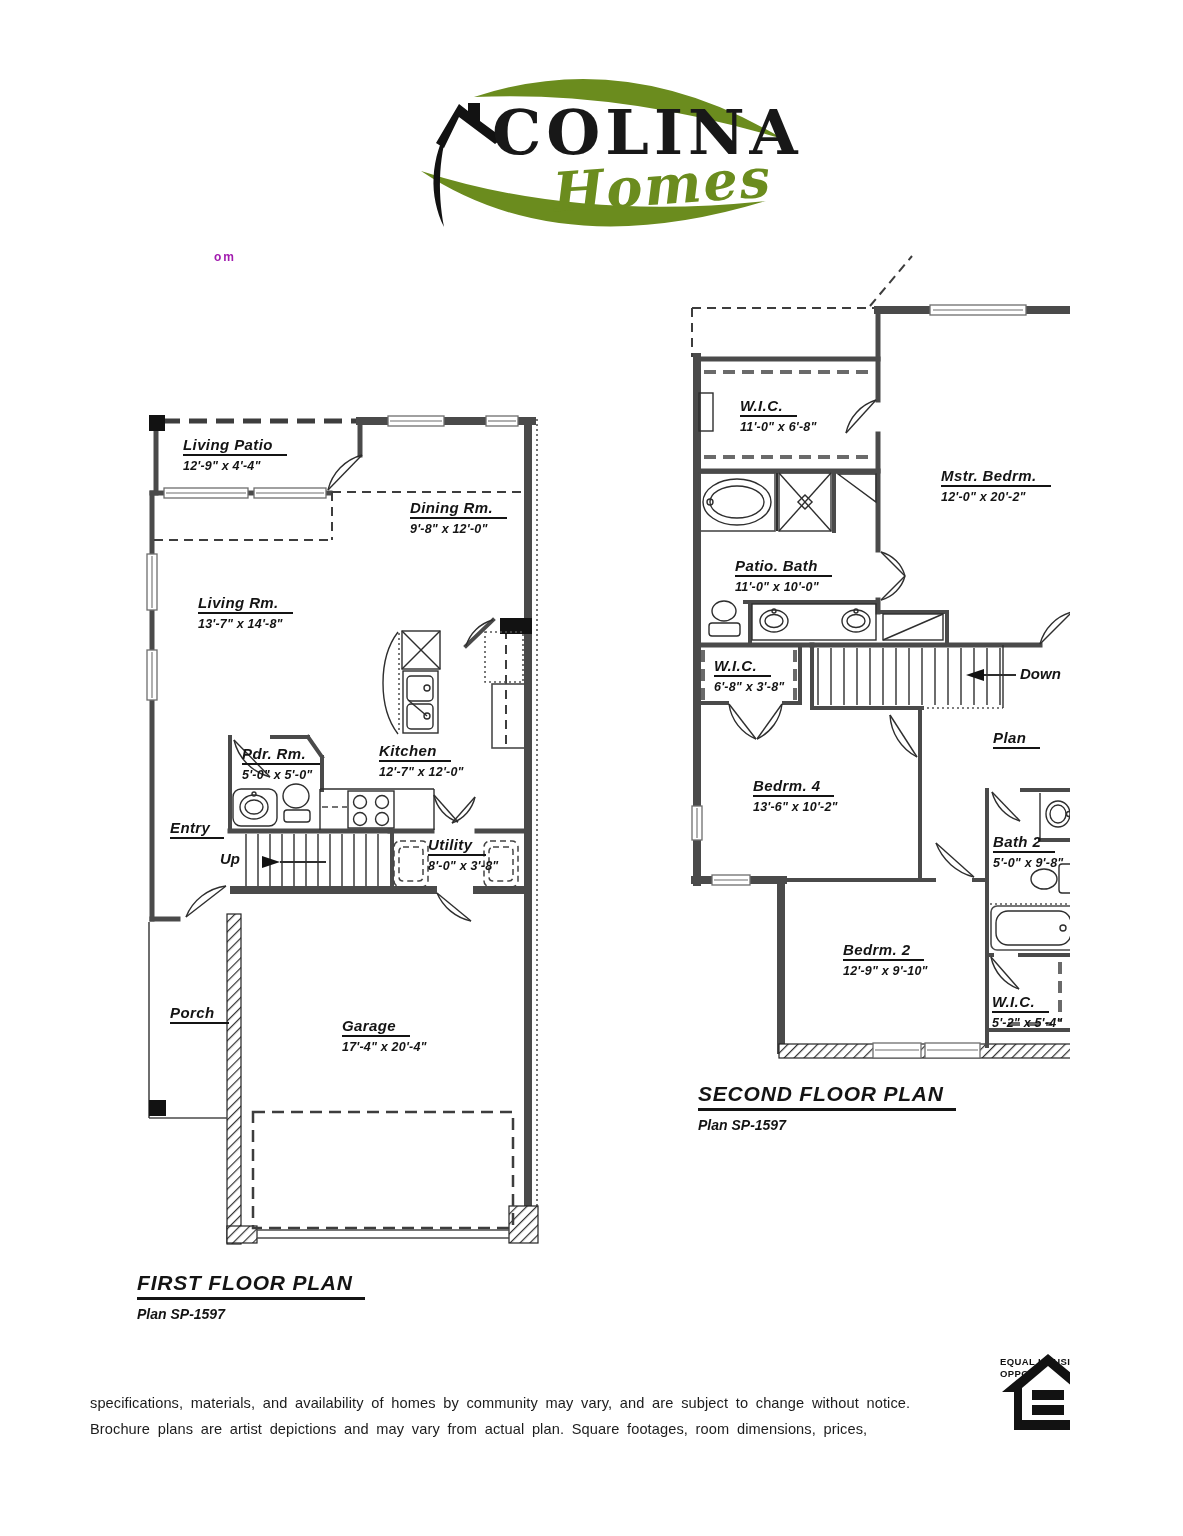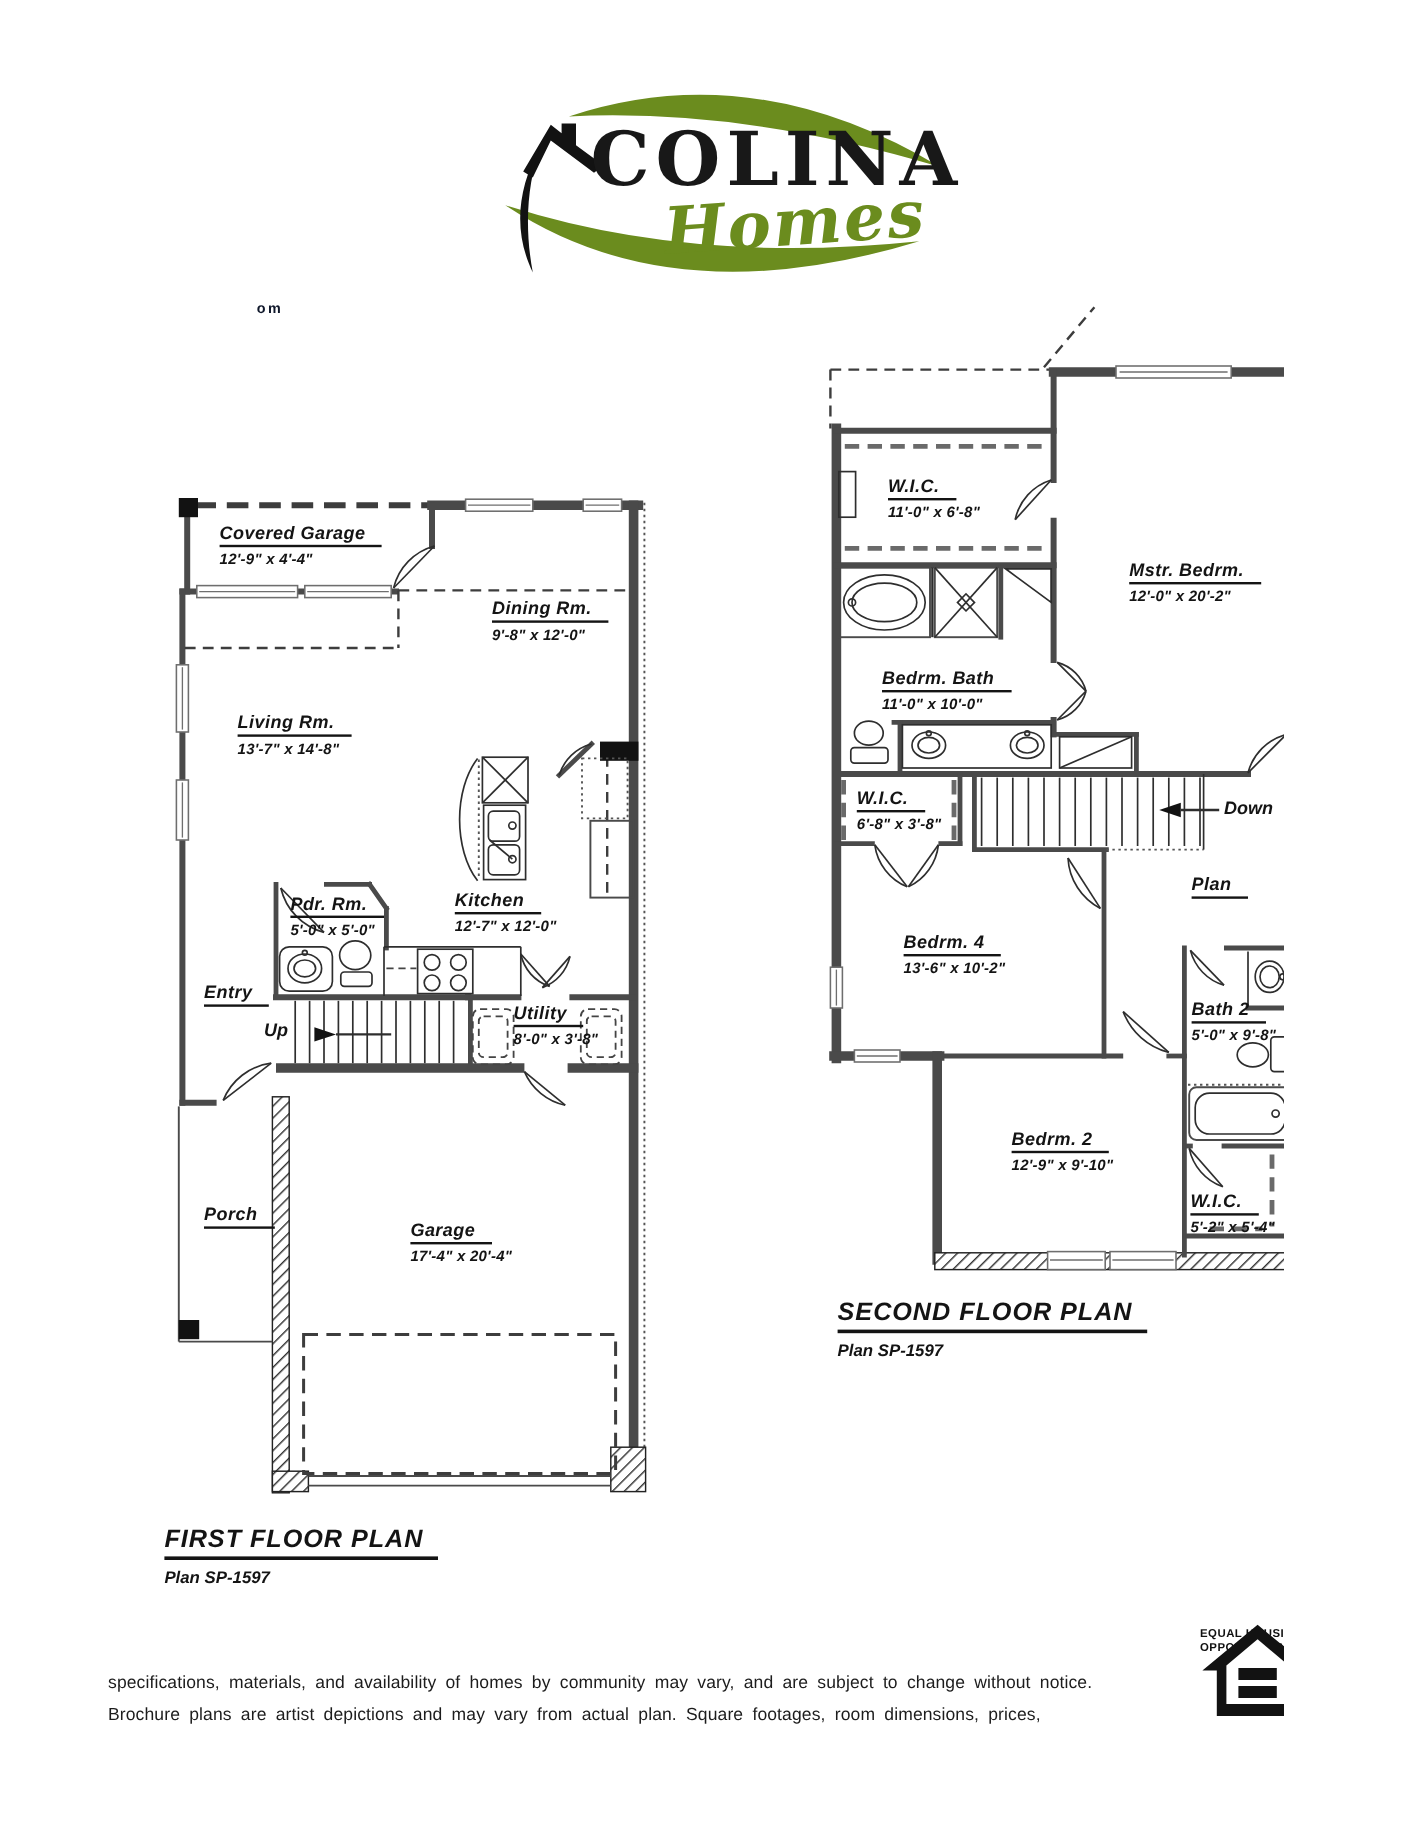--- a/index.html
+++ b/index.html
@@ -31,21 +31,21 @@
   .plan-title{position:absolute;line-height:1;}
   .plan-title .t1{font-size:21px;font-weight:bold;font-style:italic;letter-spacing:.8px;
                   border-bottom:3.5px solid #141414;padding:0 12px 4px 0;display:inline-block;}
   .plan-title .t2{font-size:14px;font-weight:bold;font-style:italic;margin-top:7px;}
   
   .logo-colina{position:absolute;left:492px;top:102px;font-family:"DejaVu Serif","Liberation Serif",serif;
                font-size:62px;font-weight:bold;letter-spacing:5px;color:#181818;line-height:1;}
   .logo-homes{position:absolute;left:553px;top:158px;font-family:"DejaVu Serif","Liberation Serif",serif;
               font-size:54px;font-weight:bold;font-style:italic;color:#6b8c1e;line-height:1;
               transform:rotate(-4deg);letter-spacing:2px;}
-  .stray{position:absolute;left:214px;top:250px;font-size:12px;color:#0f172a;font-weight:bold;letter-spacing:2px;}
+  .stray{position:absolute;left:214px;top:250px;font-size:12px;color:#a21caf;font-weight:bold;letter-spacing:2px;}
   
   .disclaimer{position:absolute;left:90px;top:1390px;width:880px;font-size:14.6px;color:#1c1c1c;
               line-height:26px;letter-spacing:.1px;word-spacing:3.5px;}
   .eho{position:absolute;left:1000px;top:1352px;width:100px;}
   .eho-text{font-size:9.5px;font-weight:bold;letter-spacing:.4px;line-height:1.3;color:#111;margin-top:4px;}
 </style>
 </head>
 <body>
 
 <div class="page">
@@ -408,21 +408,21 @@
       <g>
         <line class="dot" x1="990" y1="904" x2="1077" y2="904"></line>
         <rect class="thin" x="991" y="906" width="85" height="44" rx="6"></rect>
         <rect class="wt" x="996" y="911" width="75" height="34" rx="12"></rect>
         <circle class="wt" cx="1063" cy="928" r="3"></circle>
       </g>
     </g>
   </svg>
 
   <div class="room-label" style="left:183px;top:437px">
-    <span class="rn">Covered Garage</span>
+    <span class="rn">Living Patio</span>
     <span class="rd">12'-9" x 4'-4"</span>
   </div>
   <div class="room-label" style="left:410px;top:500px">
     <span class="rn">Dining Rm.</span>
     <span class="rd">9'-8" x 12'-0"</span>
   </div>
   <div class="room-label" style="left:198px;top:595px">
     <span class="rn">Living Rm.</span>
     <span class="rd">13'-7" x 14'-8"</span>
   </div>
@@ -452,21 +452,21 @@
 
   <div class="room-label" style="left:740px;top:398px">
     <span class="rn">W.I.C.</span>
     <span class="rd">11'-0" x 6'-8"</span>
   </div>
   <div class="room-label" style="left:941px;top:468px">
     <span class="rn">Mstr. Bedrm.</span>
     <span class="rd">12'-0" x 20'-2"</span>
   </div>
   <div class="room-label" style="left:735px;top:558px">
-    <span class="rn">Bedrm. Bath</span>
+    <span class="rn">Patio. Bath</span>
     <span class="rd">11'-0" x 10'-0"</span>
   </div>
   <div class="room-label" style="left:714px;top:658px">
     <span class="rn">W.I.C.</span>
     <span class="rd">6'-8" x 3'-8"</span>
   </div>
   <div class="room-label" style="left:993px;top:730px">
     <span class="rn">Plan</span>
   </div>
   <div class="room-label" style="left:753px;top:778px">

